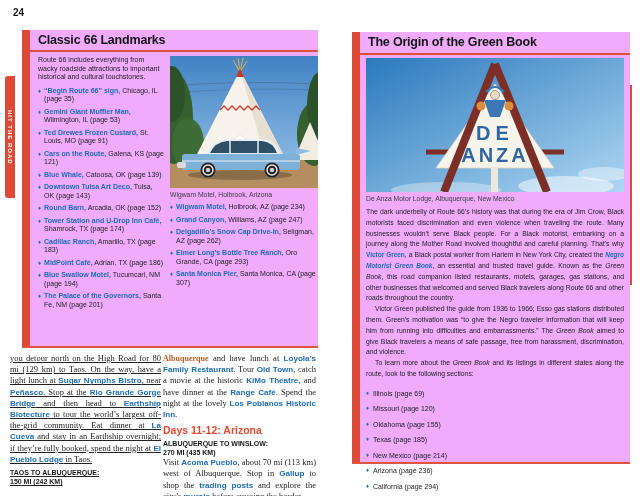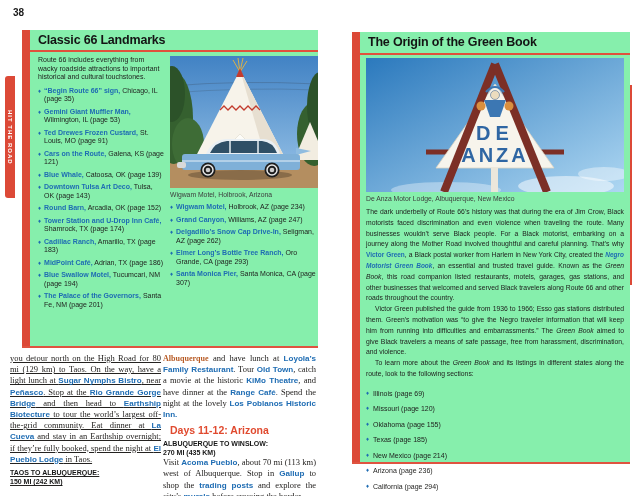--- a/index.html
+++ b/index.html
@@ -17,21 +17,21 @@
   .tab{
     position:absolute;background:#dc4937;color:#ffffff;
     display:flex;justify-content:center;
     font:bold 6px "Liberation Sans",sans-serif;letter-spacing:1px;
   }
   .tab span{writing-mode:vertical-rl;white-space:nowrap;}
   .tab-left{left:5px;top:76px;width:10px;height:122px;border-radius:3px 0 0 3px;align-items:center;}
   .tab-right{left:618px;top:85px;width:14px;height:200px;border-radius:3px 0 0 3px;align-items:flex-start;padding-top:8px;box-sizing:border-box;}
 
   
-  .box{position:absolute;background:#86efac;border-bottom:2px solid #df5340;}
+  .box{position:absolute;background:#f0abfc;border-bottom:2px solid #df5340;}
   .box-left{left:22px;top:30px;width:296px;height:316px;}
   .box-right{left:352px;top:32px;width:278px;height:430px;}
   .accent{position:absolute;left:0;top:0;width:8px;height:100%;background:#dc4937;}
   .box-title{position:absolute;left:16px;top:3px;margin:0;font:bold 12.5px "Liberation Sans",sans-serif;color:#141414;letter-spacing:-.2px;}
   .rule{position:absolute;left:8px;right:0;height:1.5px;background:#e0503c;}
   .box-left .rule{top:20px;}
   .box-right .rule{top:21px;}
 
   .bl-col1{position:absolute;left:16px;top:26px;width:126px;}
   .bl-col2{position:absolute;left:148px;top:26px;width:148px;}
@@ -51,34 +51,34 @@
   .br-text p.ind{text-indent:9px;}
   .states{margin-top:9px;text-align:left;}
   .sli{display:flex;gap:4px;margin:0 0 5.5px 0;font-size:7px;line-height:10px;color:#1d1d1b;}
 
   
   .bodycol{position:absolute;top:353px;font-family:"Liberation Serif",serif;font-size:8.5px;line-height:11.2px;color:#242220;}
   .bodycol.c1{left:10px;width:151px;text-decoration:underline;}
   .bodycol.c2{left:163px;width:153px;}
   .bodycol p{margin:0;text-align:justify;}
   .subhead{margin-top:3px;font-family:"Liberation Sans",sans-serif;font-weight:bold;font-size:7px;line-height:9px;color:#161616;}
-  .days{margin:4px 0 1px 7px;font-family:"Liberation Sans",sans-serif;font-weight:bold;font-size:10.5px;line-height:12px;color:#e04a2f;}
+  .days{margin:4px 0 1px 0;font-family:"Liberation Sans",sans-serif;font-weight:bold;font-size:10.5px;line-height:12px;color:#e04a2f;}
 
   
   .link{color:#1e6cb3;font-weight:bold;font-family:"Liberation Sans",sans-serif;font-size:.95em;}
   .city{color:#b85c26;font-weight:bold;font-family:Liberation Serif, serif;font-size:.95em;}
   .i{font-style:italic;}
   .linkbi{color:#1e6cb3;font-weight:bold;font-style:italic;font-family:"Liberation Sans",sans-serif;font-size:.95em;}
 </style>
 </head>
 <body>
 
 <div>
 
-  <div class="pgnum left">38</div>
+  <div class="pgnum left">24</div>
   <div class="pgnum right">25</div>
 
   <div class="tab tab-left">
     <span>HIT THE ROAD</span>
   </div>
   <div class="tab tab-right">
     <span>14 DAYS ON ROUTE 66</span>
   </div>
 
   <section class="box box-left">

